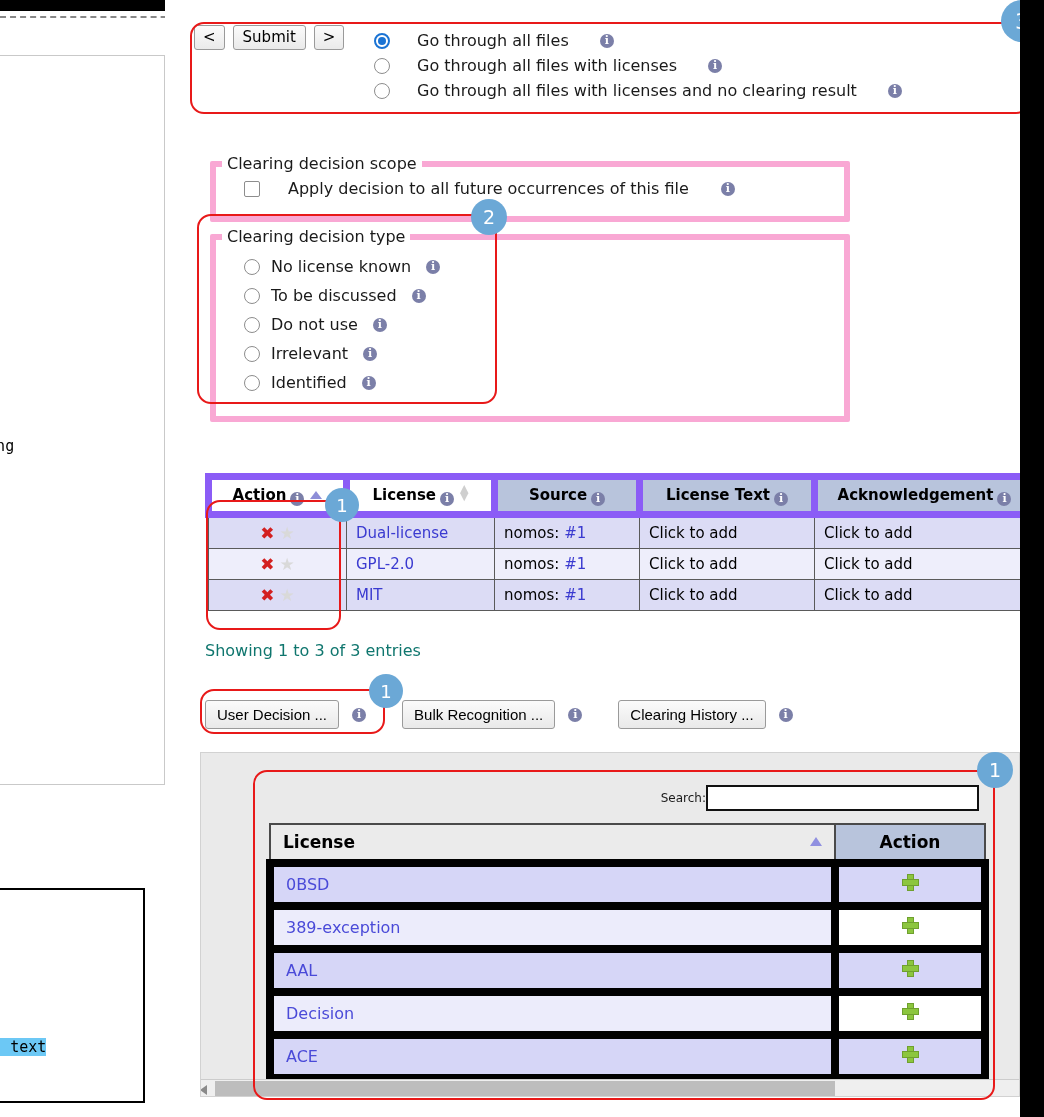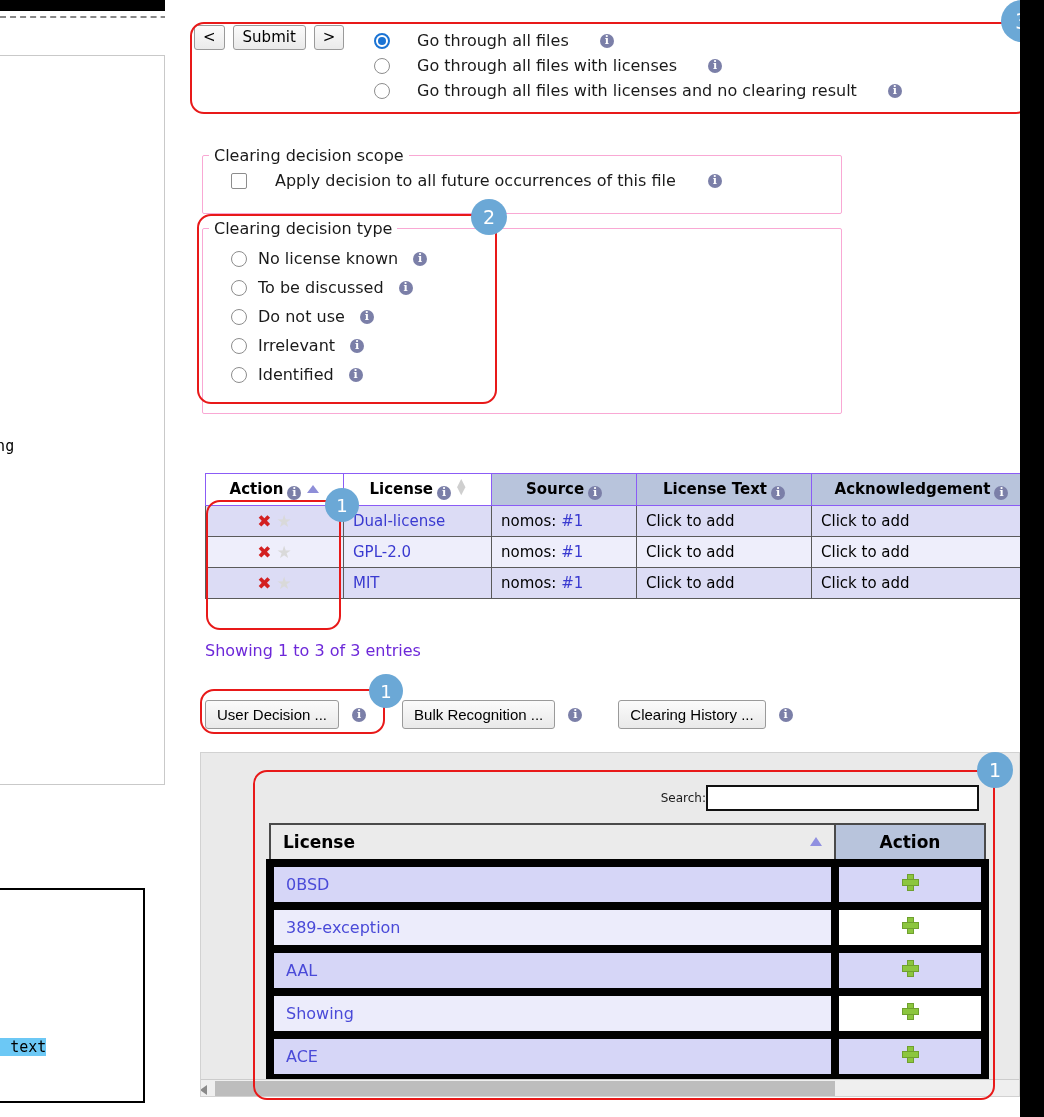--- a/index.html
+++ b/index.html
@@ -85,22 +85,22 @@
   .lbl { font-size:16px; color:#1a1a1a; white-space:nowrap; }
   .info {
     display:inline-block; width:14px; height:14px; border-radius:50%;
     background:#7b7fa8; color:#fff; font-size:11px; font-weight:bold;
     text-align:center; line-height:14px; margin-left:4px;
     font-family:"DejaVu Serif", serif; vertical-align:-2px; flex:none;
   }
 
   
   fieldset.fs {
-    position:absolute; margin:8px; padding:0;
-    border:1px solid #f9a8d4; border-radius:2px;
+    position:absolute; margin:16px; padding:0;
+    border:6px solid #f9a8d4; border-radius:2px;
     box-sizing:border-box;
   }
   fieldset.fs > legend {
     padding:0 5px; font-size:16px; color:#1a1a1a; margin-left:6px;
   }
   .fs-scope { left:194px; top:138px; width:640px; height:68px; }
   .fs-type  { left:194px; top:211px; width:640px; height:195px; }
 
   .chk-row { display:flex; align-items:center; gap:28px; margin:6px 0 0 28px; }
   .chk {
@@ -111,21 +111,21 @@
   .type-list { margin:6px 0 0 28px; }
   .type-row { display:flex; align-items:center; gap:11px; height:29px; }
 
   
   .rtable {
     position:absolute; left:205px; top:473px;
     border-collapse:collapse; font-size:15px;
     table-layout:fixed;
   }
   .rtable th {
-    background:#b8c4dc; border:1px solid #8b5cf6;
+    background:#b8c4dc; border:7px solid #8b5cf6;
     font-weight:bold; font-size:15px; padding:5px 9px;
     text-align:center; white-space:nowrap; color:#000;
   }
   .rtable th.first { background:#ffffff; }
   .rtable td {
     border:1px solid #5a5a5a; padding:5px 9px; font-size:15px;
     white-space:nowrap; color:#000;
   }
   .rtable tr.odd td { background:#dcdcf5; }
   .rtable tr.even td { background:#eeeefb; }
@@ -134,21 +134,21 @@
   .src { color:#000; }
   .xmark { color:#d32020; font-size:17px; font-weight:bold; }
   .star  { color:#d9d9d9; font-size:17px; }
   .sort-asc {
     display:inline-block; width:0;height:0; margin-left:6px;
     border-left:6px solid transparent; border-right:6px solid transparent;
     border-bottom:8px solid #8e8ed8; vertical-align:1px;
   }
   .sort-both { display:inline-block; margin-left:6px; color:#cfcfcf; font-size:11px; line-height:8px; vertical-align:0px;}
 
-  .showing { position:absolute; left:205px; top:641px; font-size:16px; color:#6d28d9; }
+  .showing { position:absolute; left:205px; top:641px; font-size:16px; color:#0f766e; }
 
   
   .act-row { position:absolute; left:205px; top:700px; display:flex; align-items:center; gap:9px; }
   .act-btn {
     font-size:15px; padding:5px 11px;
     background:linear-gradient(#fbfbfb,#e9e9e9);
     border:1px solid #9a9a9a; border-radius:3px; cursor:pointer; color:#000;
   }
   .gap { width:18px; }
 
@@ -375,21 +375,21 @@
         </tr>
         <tr class="even">
           <td>389-exception</td>
           <td class="plus-cell"><span class="plus"></span></td>
         </tr>
         <tr class="odd">
           <td>AAL</td>
           <td class="plus-cell"><span class="plus"></span></td>
         </tr>
         <tr class="even">
-          <td>Showing</td>
+          <td>Decision</td>
           <td class="plus-cell"><span class="plus"></span></td>
         </tr>
         <tr class="odd">
           <td>ACE</td>
           <td class="plus-cell"><span class="plus"></span></td>
         </tr>
         <tr class="even">
           <td>Click</td>
           <td class="plus-cell"><span class="plus"></span></td>
         </tr>

